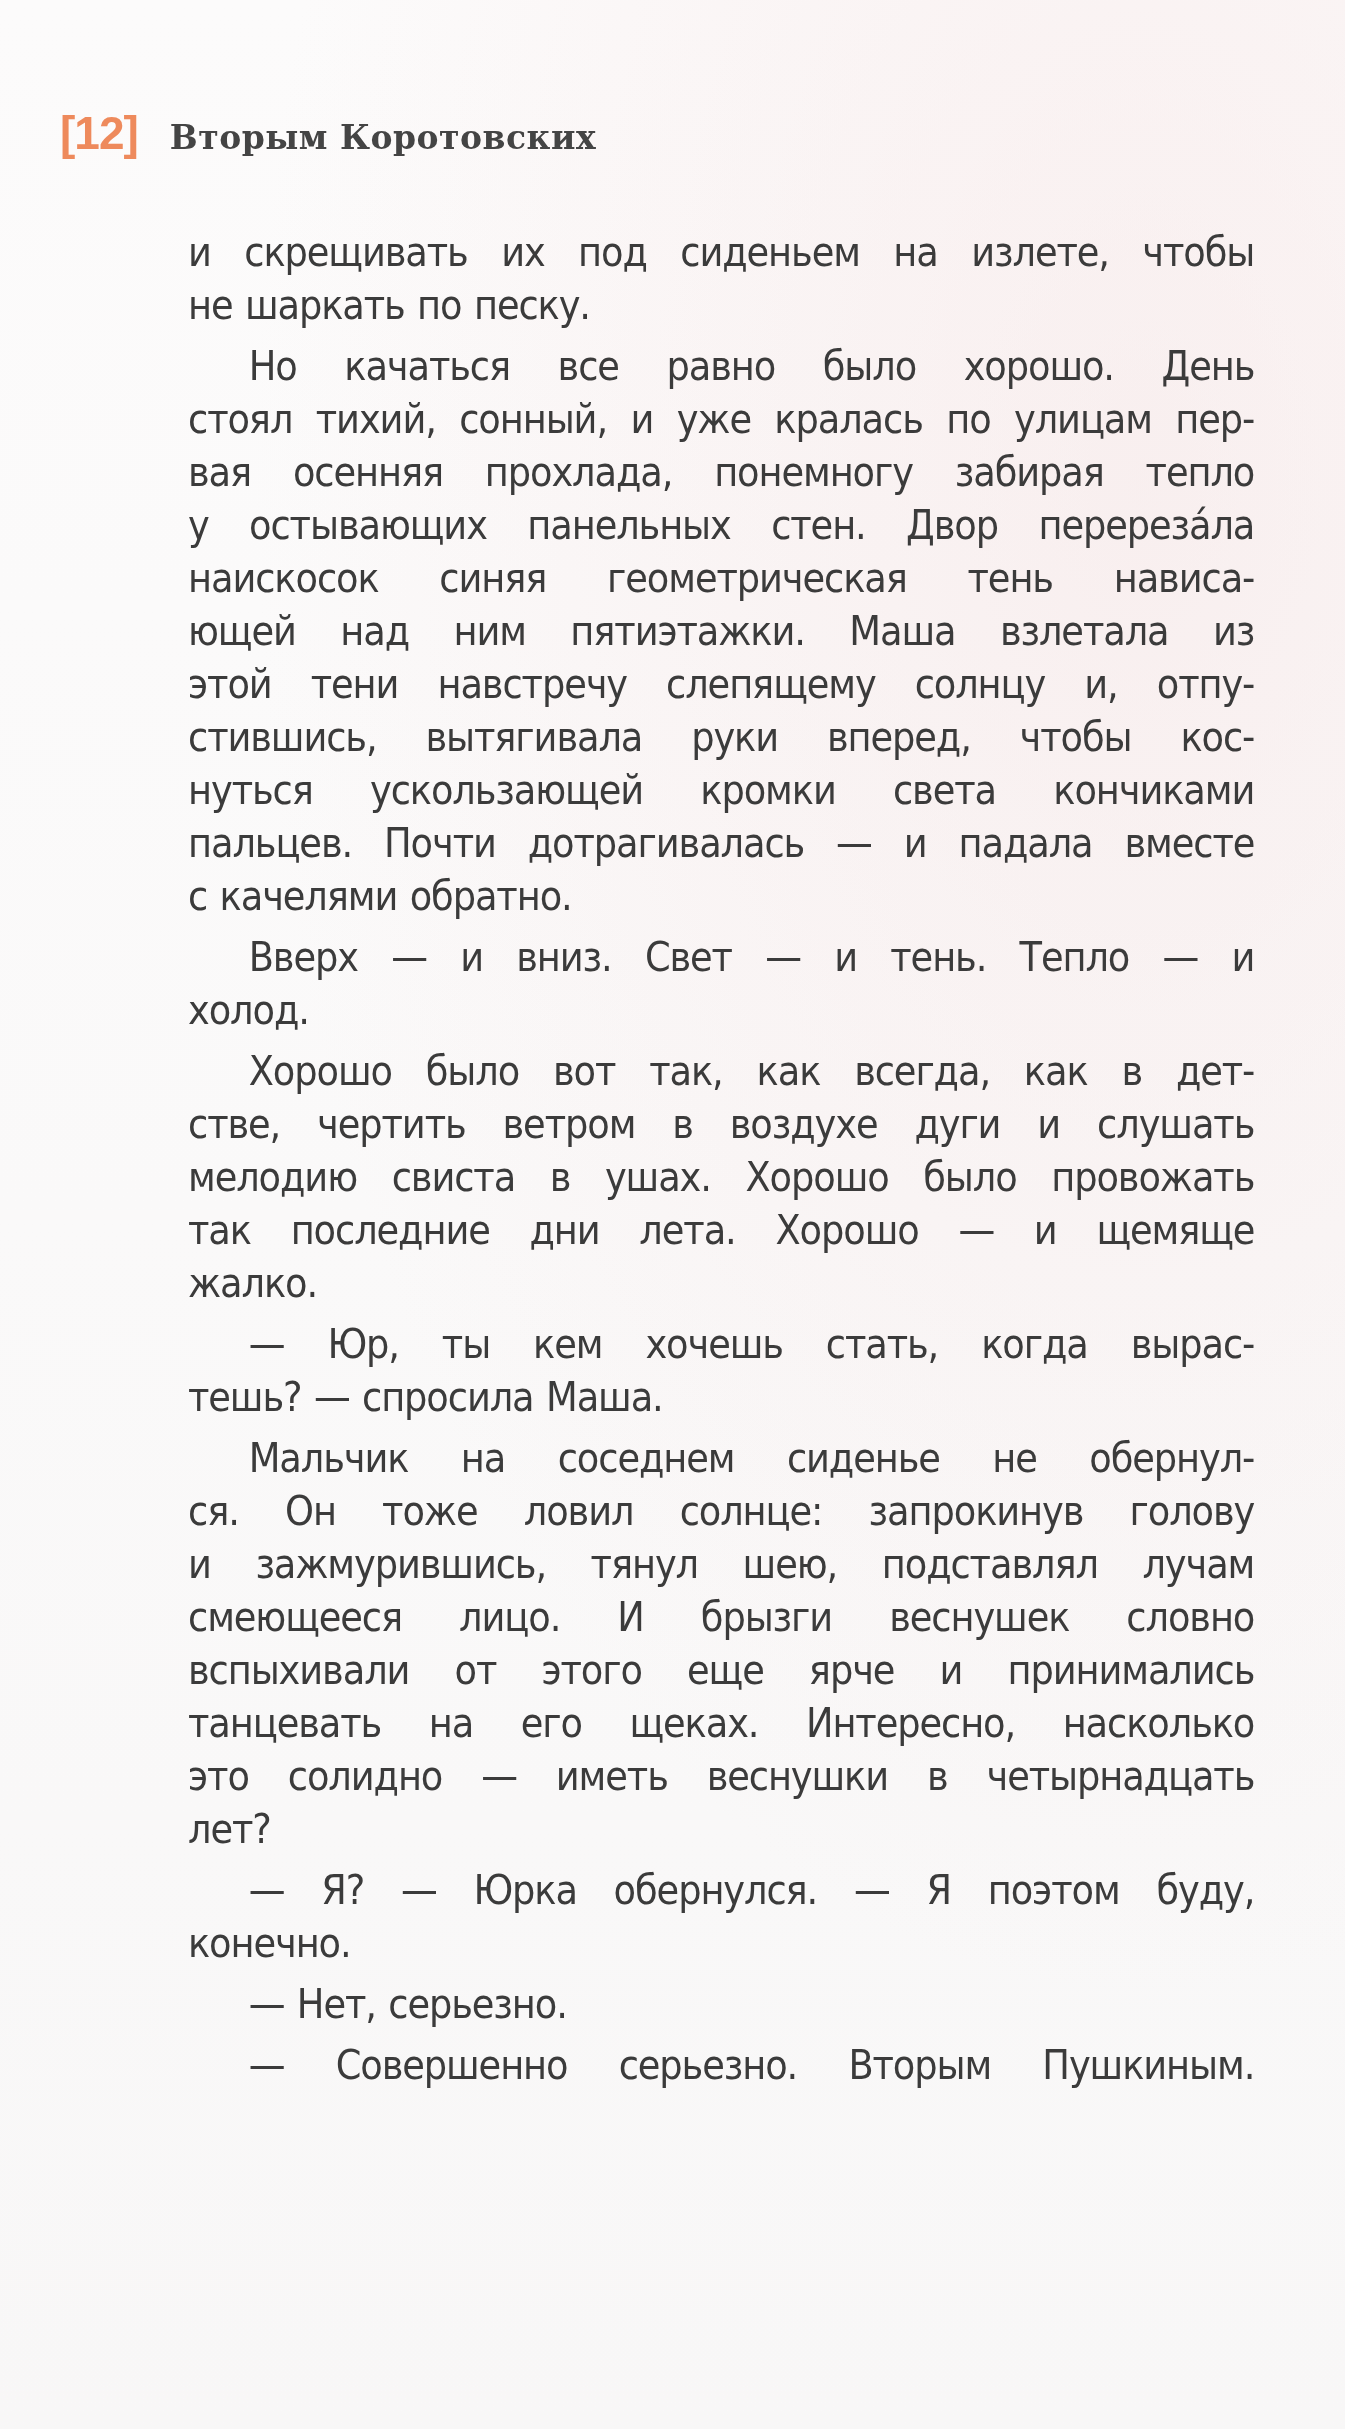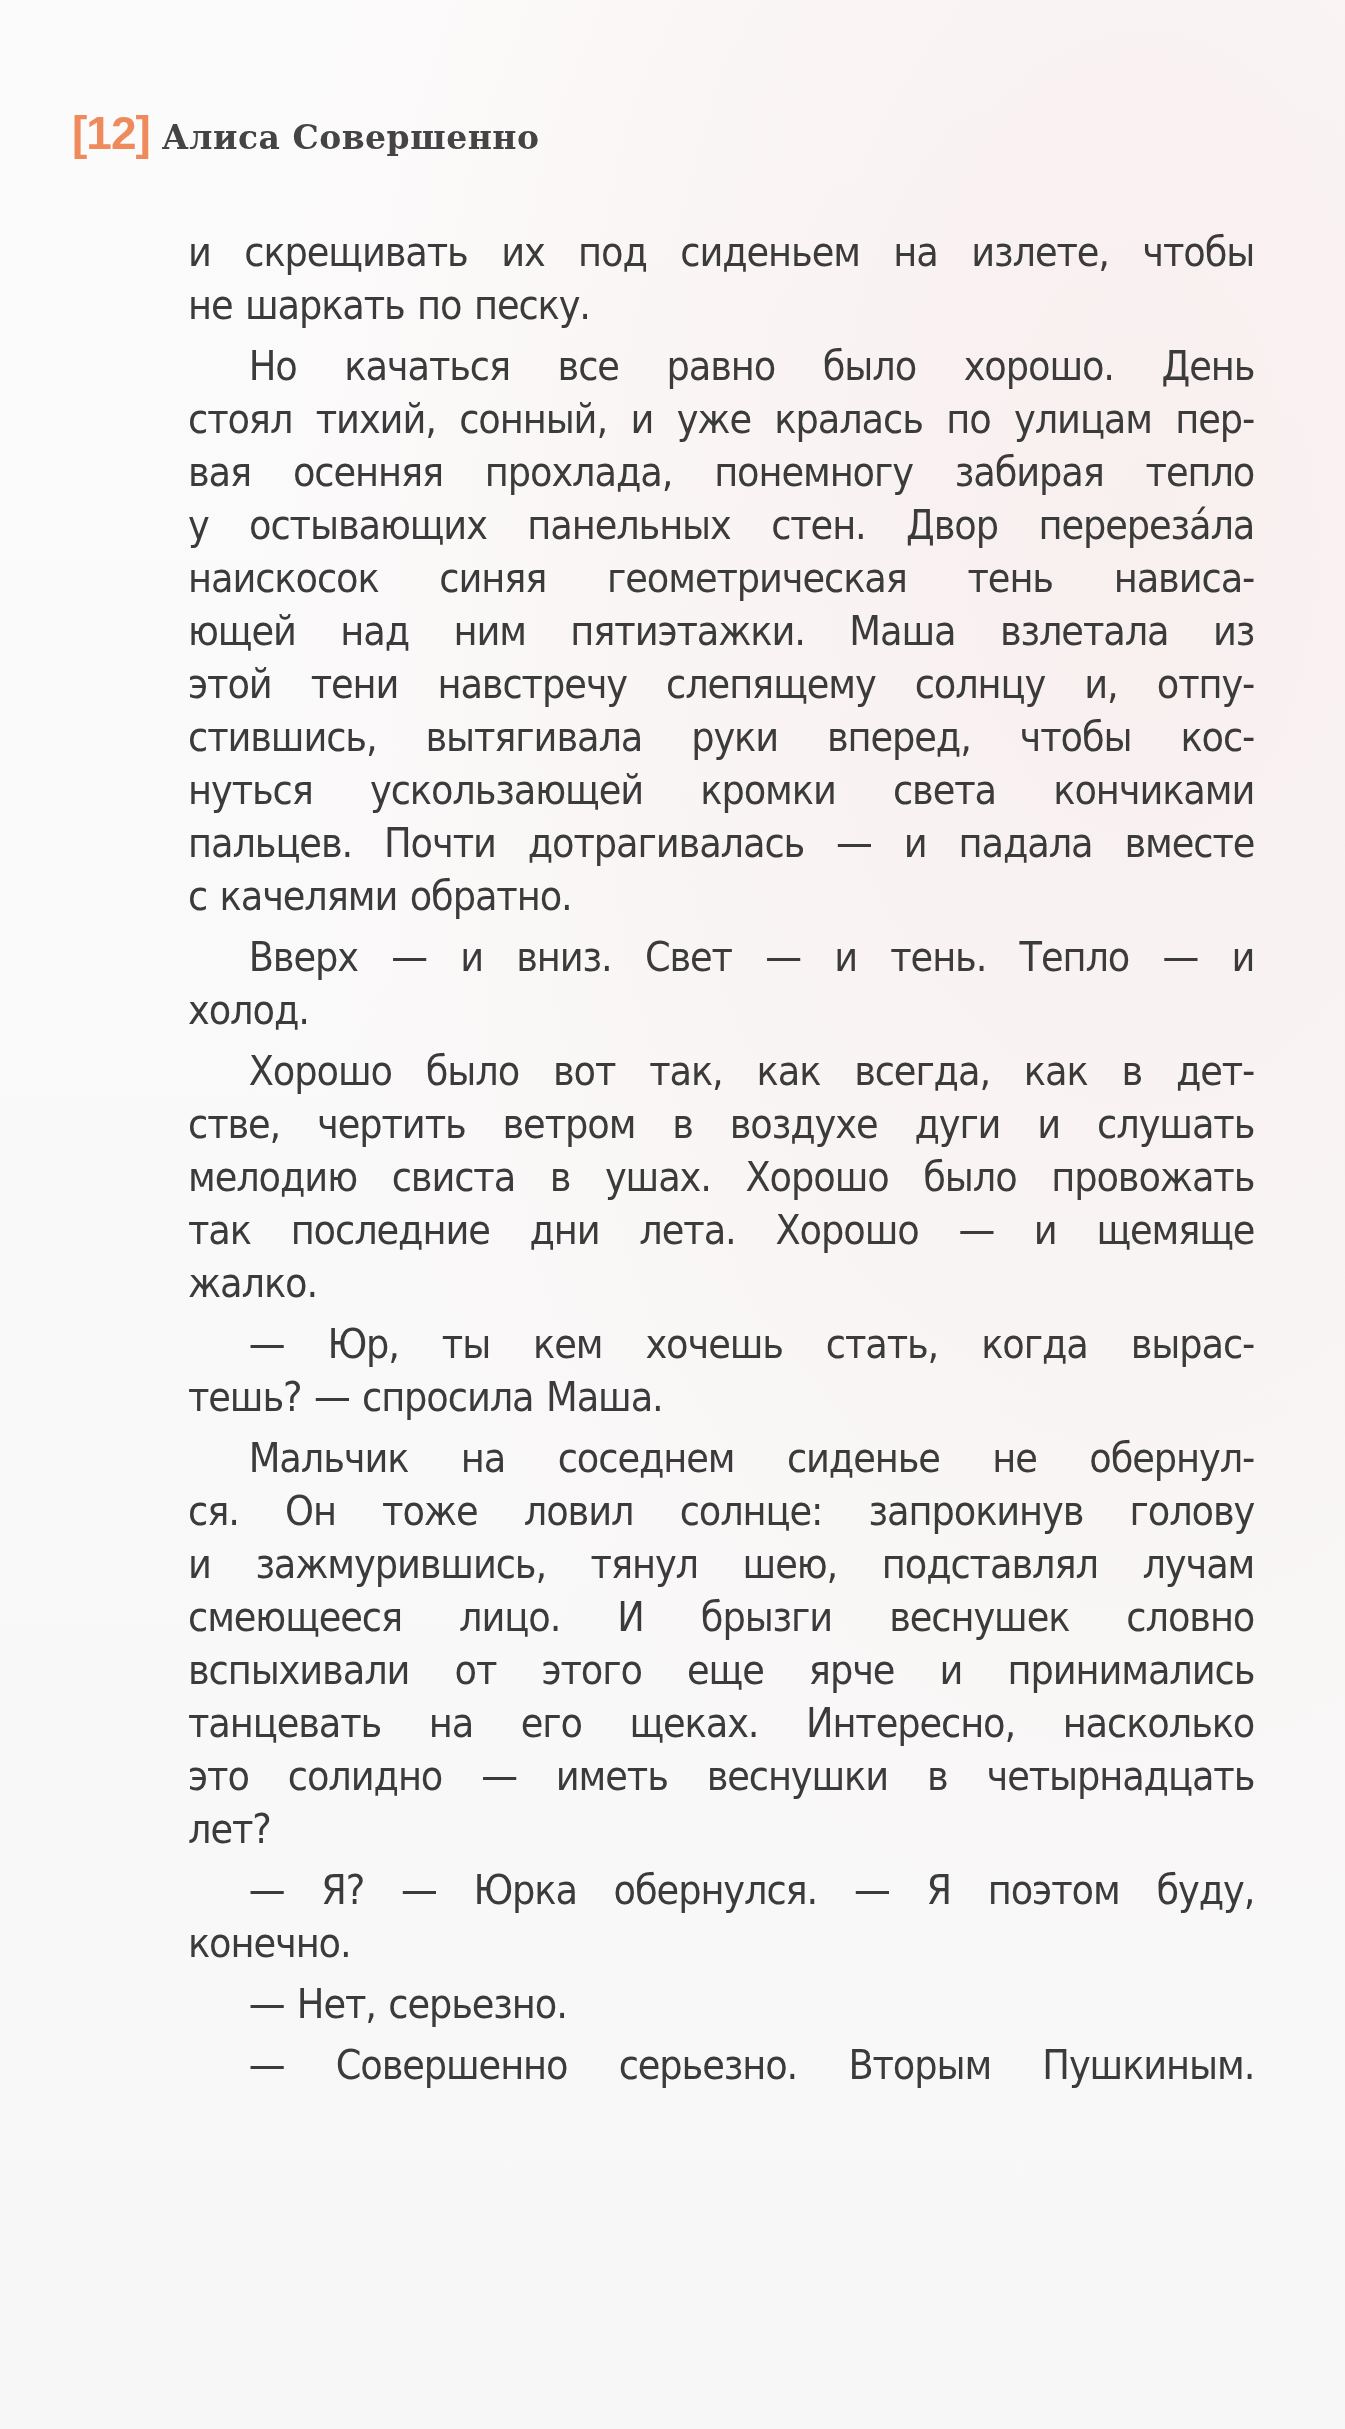--- a/index.html
+++ b/index.html
@@ -17,22 +17,21 @@
     background:
       radial-gradient(ellipse at 85% 20%, rgba(245,225,225,0.45), rgba(255,255,255,0) 55%),
       linear-gradient(180deg, #fcfbfb 0%, #f8f7f7 100%);
   }
   .header {
     position: absolute;
     left: 60px;
     top: 106px;
     display: flex;
     align-items: baseline;
-    gap: 12px;
-    margin-left: 12px;
+    gap: 32px;
   }
   .page-number {
     font-family: "Liberation Sans", sans-serif;
     font-weight: bold;
     font-size: 46px;
     color: #ee8a5c;
     letter-spacing: -1px;
   }
   .running-head {
     font-family: "DejaVu Serif", serif;
@@ -69,21 +68,21 @@
   .line.indent { padding-left: 66px; box-sizing: border-box; }
   .gap { height: 8px; }
 </style>
 </head>
 <body>
 
 <div class="page-bg"></div>
 
 <div class="header">
   <span class="page-number">[12]</span>
-  <span class="running-head">Алиса Совершенно</span>
+  <span class="running-head">Вторым Коротовских</span>
 </div>
 
 <div class="text-block">
 
   <div class="line">и скрещивать их под сиденьем на излете, чтобы</div>
   <div class="line last">не шаркать по песку.</div>
   <div class="gap"></div>
 
   <div class="line indent">Но качаться все равно было хорошо. День</div>
   <div class="line">стоял тихий, сонный, и уже кралась по улицам пер-</div>

